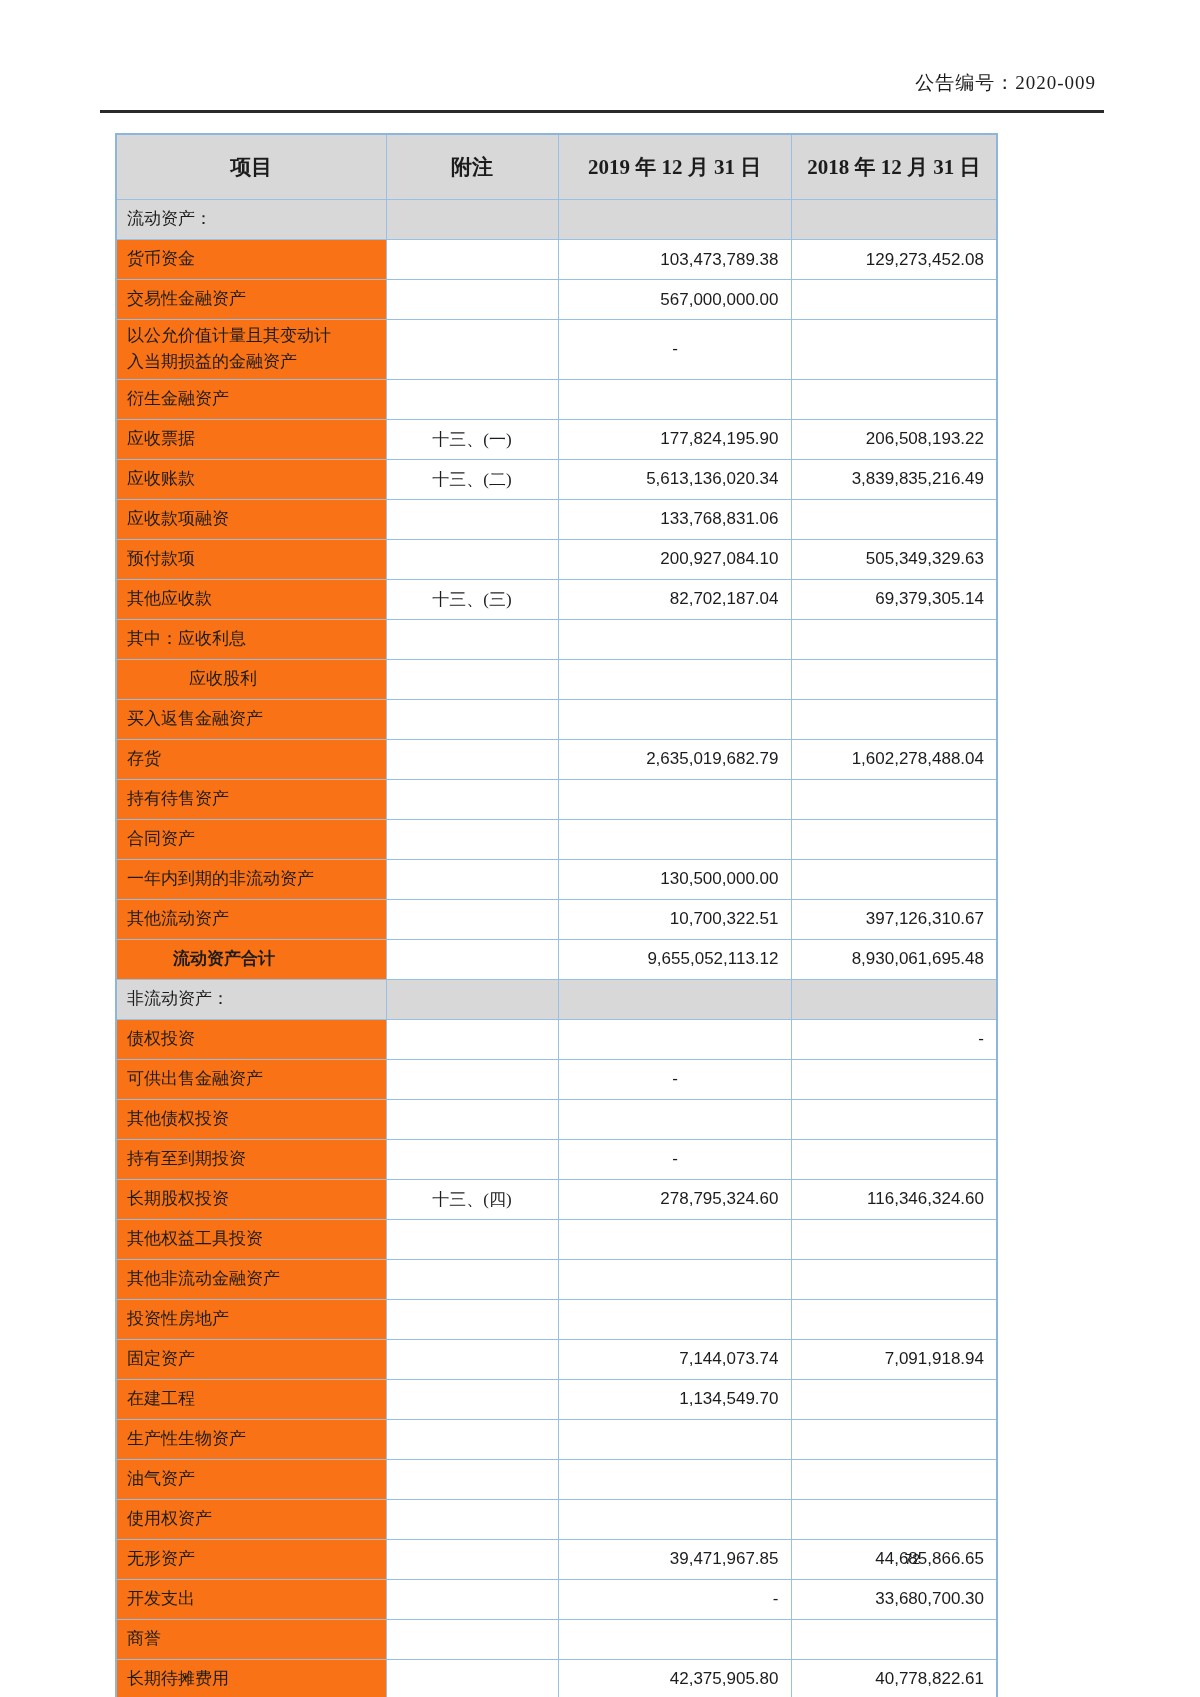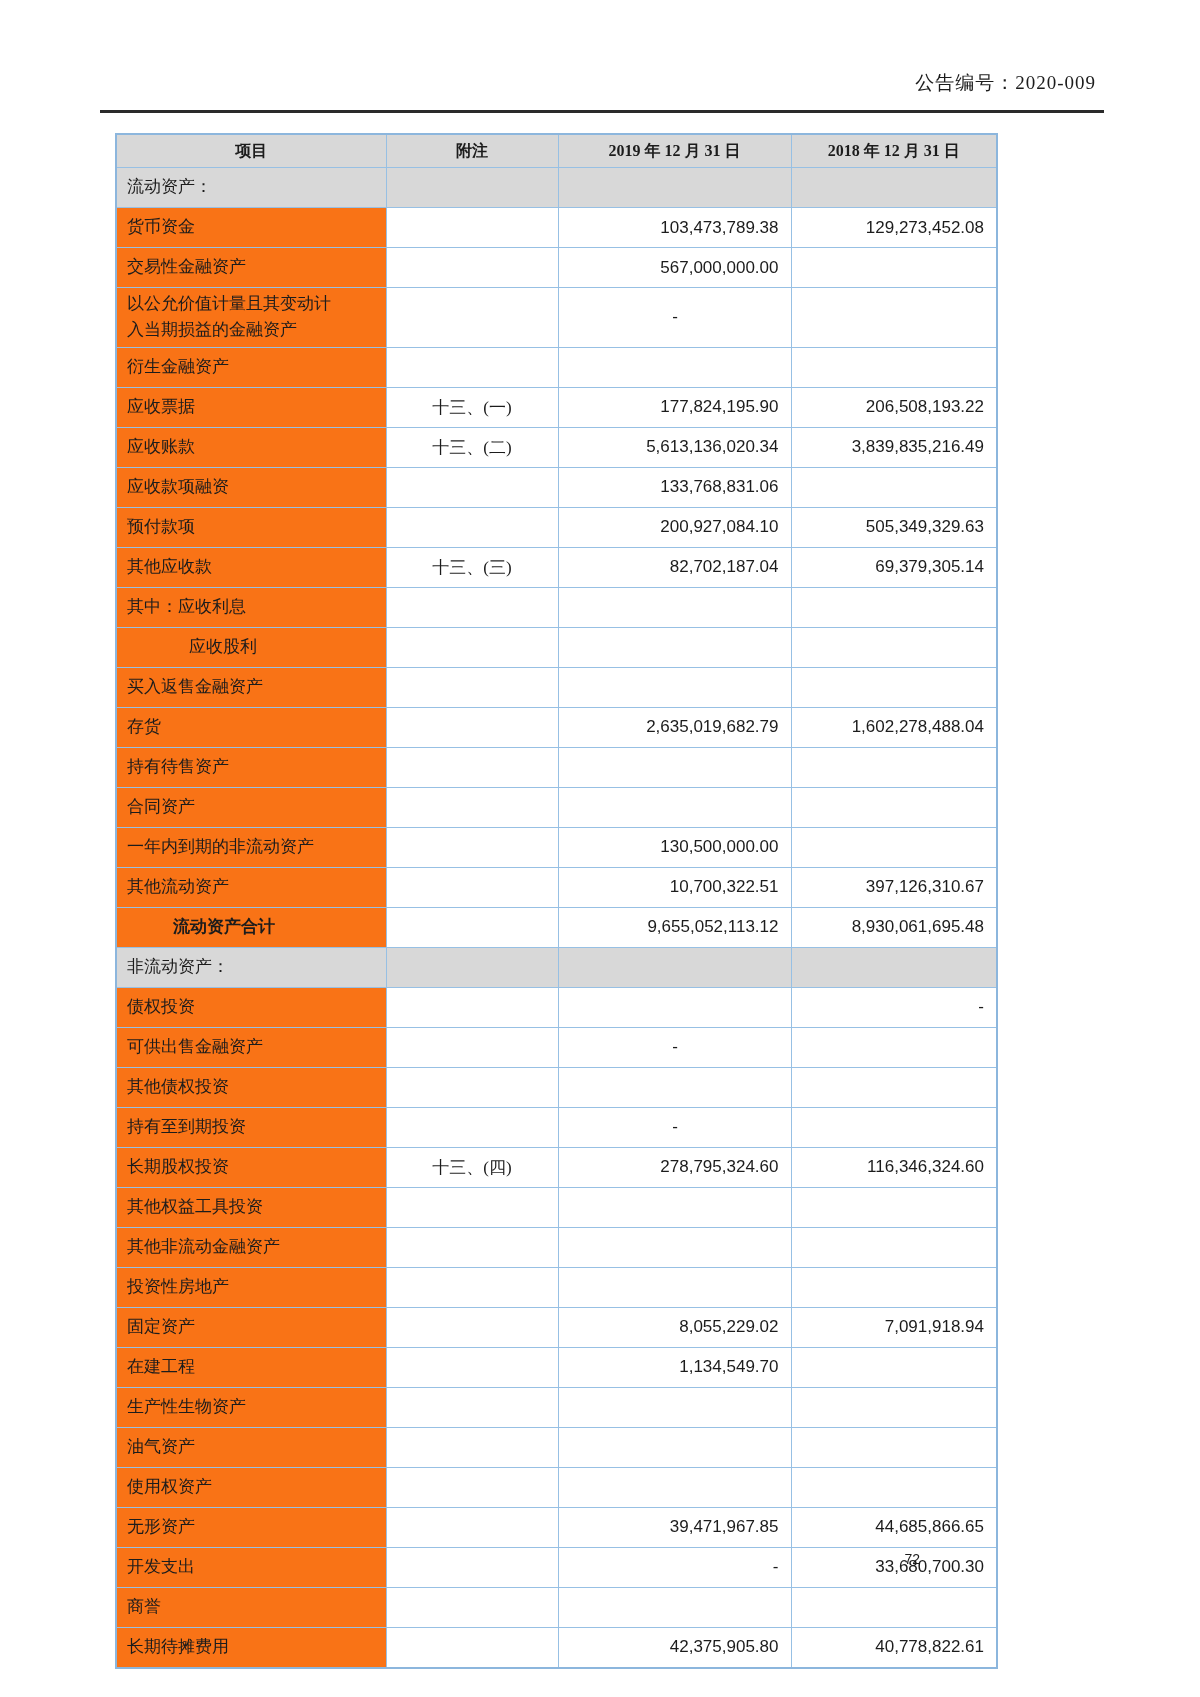--- a/index.html
+++ b/index.html
@@ -42,22 +42,22 @@
   table.balance th,
   table.balance td {
     border: 1px solid #97c0e4;
     overflow: hidden;
   }
   table.balance th {
     background: #d8d8d8;
     font-weight: bold;
     text-align: center;
     height: 32px;
-    font-size: 16px;
-    padding: 0 2px;
+    font-size: 21px;
+    padding: 16px 2px;
   }
   table.balance td {
     height: 33px;
     font-size: 17px;
     vertical-align: middle;
   }
   td.c-label {
     background: #f97316;
     padding: 3px 8px 3px 10px;
     white-space: pre-line;
@@ -276,21 +276,21 @@
   </tr>
       <tr class="row-item">
     <td class="c-label">投资性房地产</td>
     <td class="c-note"></td>
     <td class="c-val"></td>
     <td class="c-val"></td>
   </tr>
       <tr class="row-item">
     <td class="c-label">固定资产</td>
     <td class="c-note"></td>
-    <td class="c-val">8,055,229.02</td>
+    <td class="c-val">7,144,073.74</td>
     <td class="c-val">7,091,918.94</td>
   </tr>
       <tr class="row-item">
     <td class="c-label">在建工程</td>
     <td class="c-note"></td>
     <td class="c-val">1,134,549.70</td>
     <td class="c-val"></td>
   </tr>
       <tr class="row-item">
     <td class="c-label">生产性生物资产</td>

